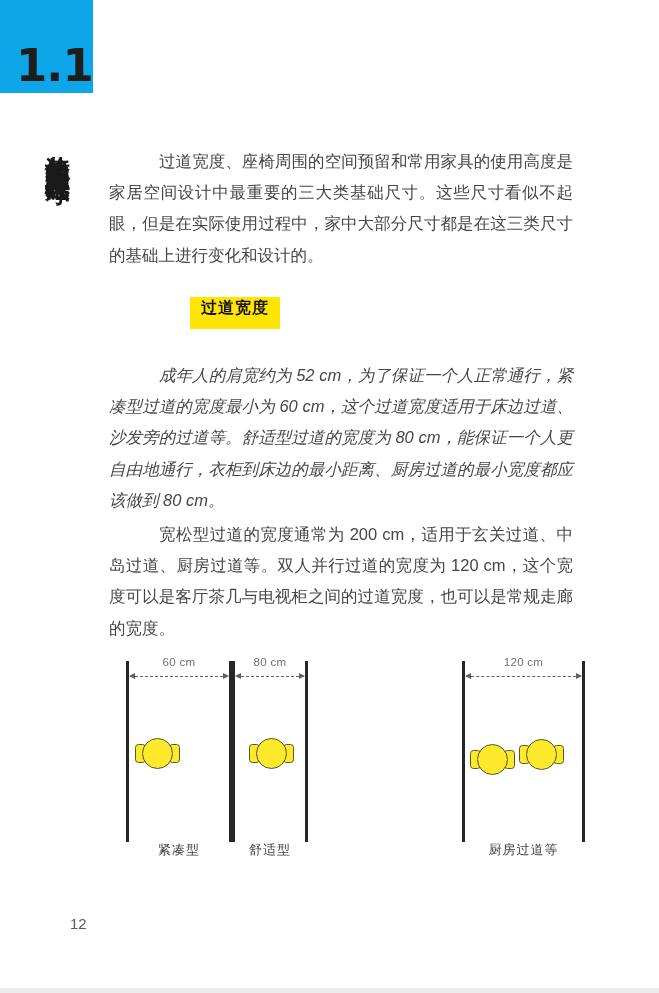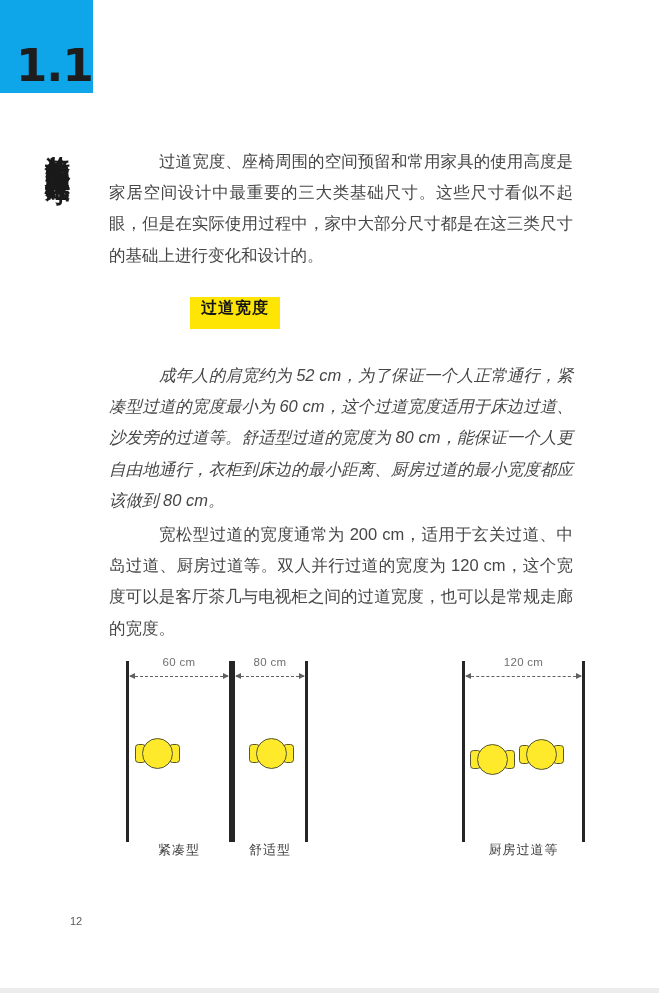--- a/index.html
+++ b/index.html
@@ -76,21 +76,21 @@
   }
   .person .arm {
     position:absolute; width:11px; height:19px; top:6px; box-sizing:border-box;
     background:#ffe92b; border:1.4px solid #55552f; border-radius:3.5px; z-index:1;
   }
   .person .arm.l { left:-7px; } .person .arm.r { right:-7px; }
 
   
   .page-number {
     position:absolute; left:70px; top:915px;
-    font-size:11px; color:#5a5a5a;
+    font-size:15px; color:#5a5a5a;
   }
   .bottom-strip {
     position:absolute; left:0; right:0; bottom:0; height:5px; background:#ececec;
   }
 </style>
 </head>
 <body>
 
 <div class="section-badge">
   <span class="section-number">1.1</span>

